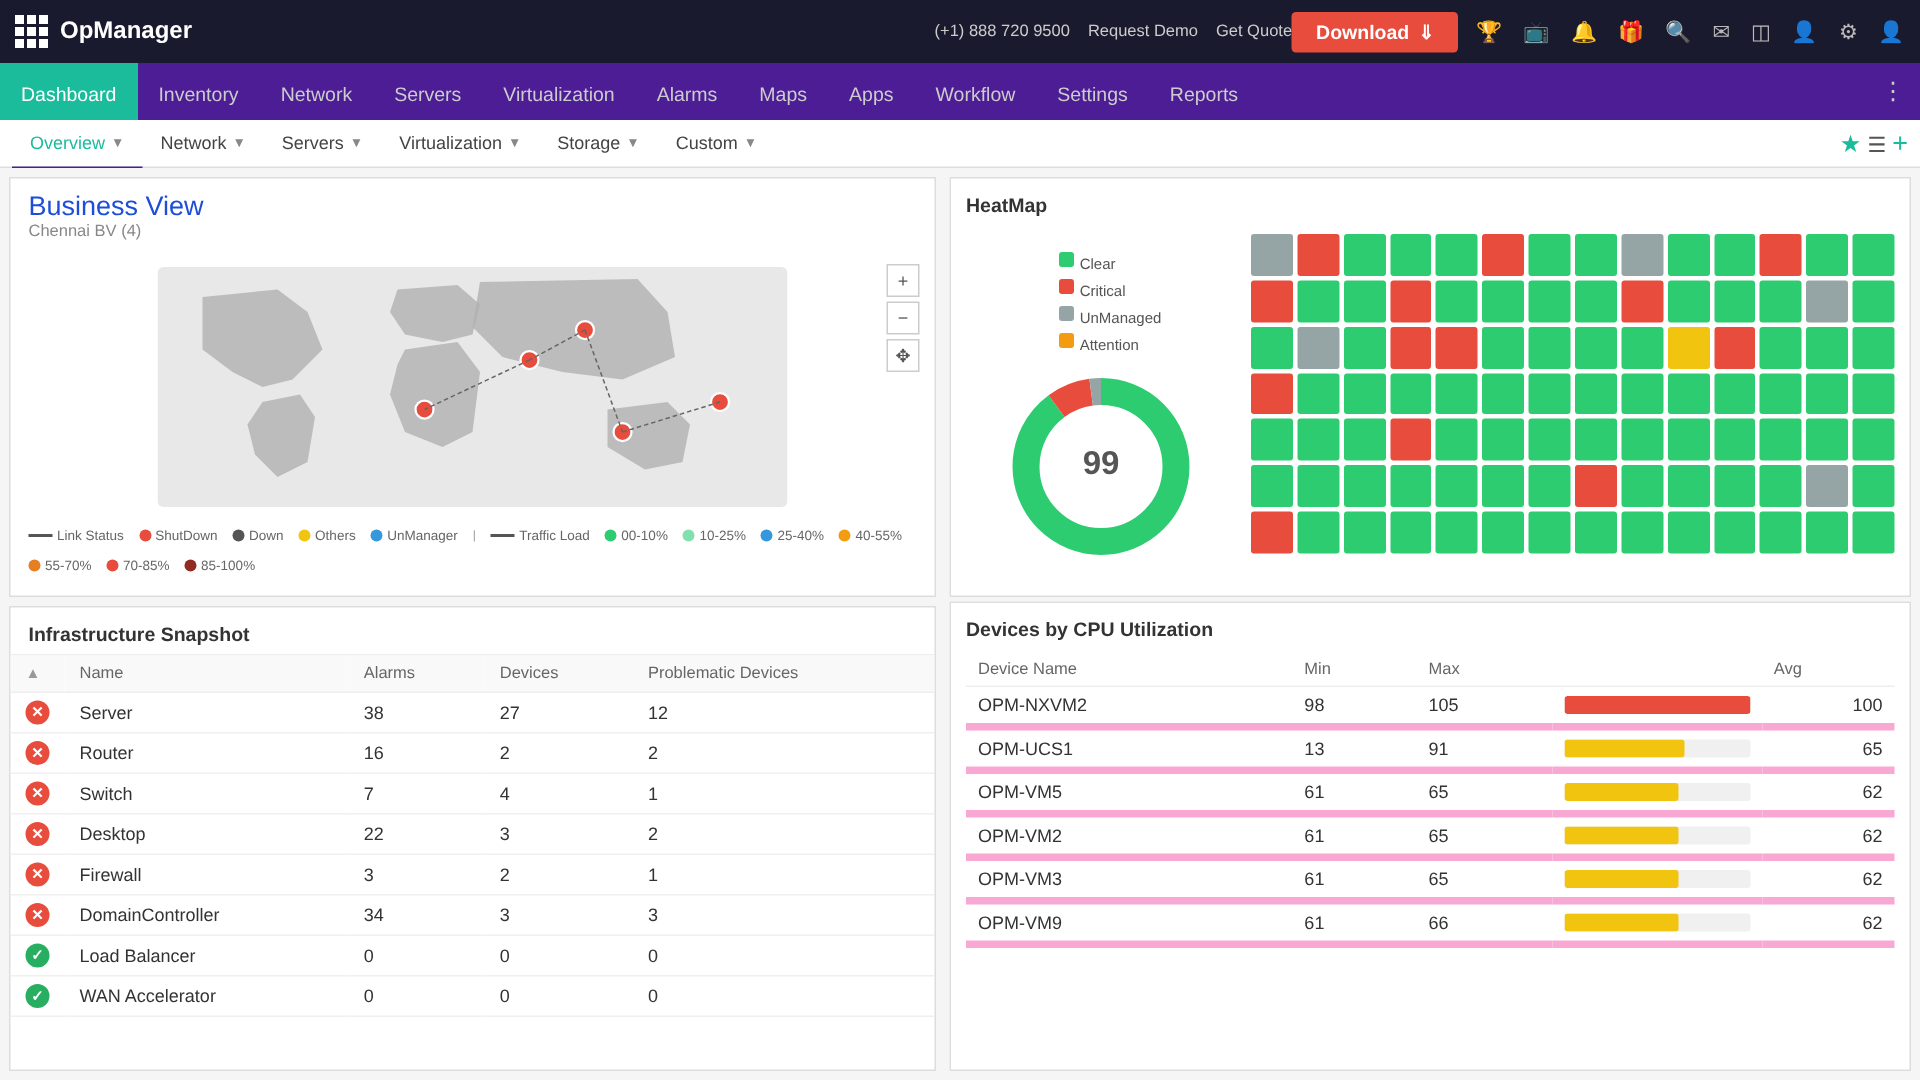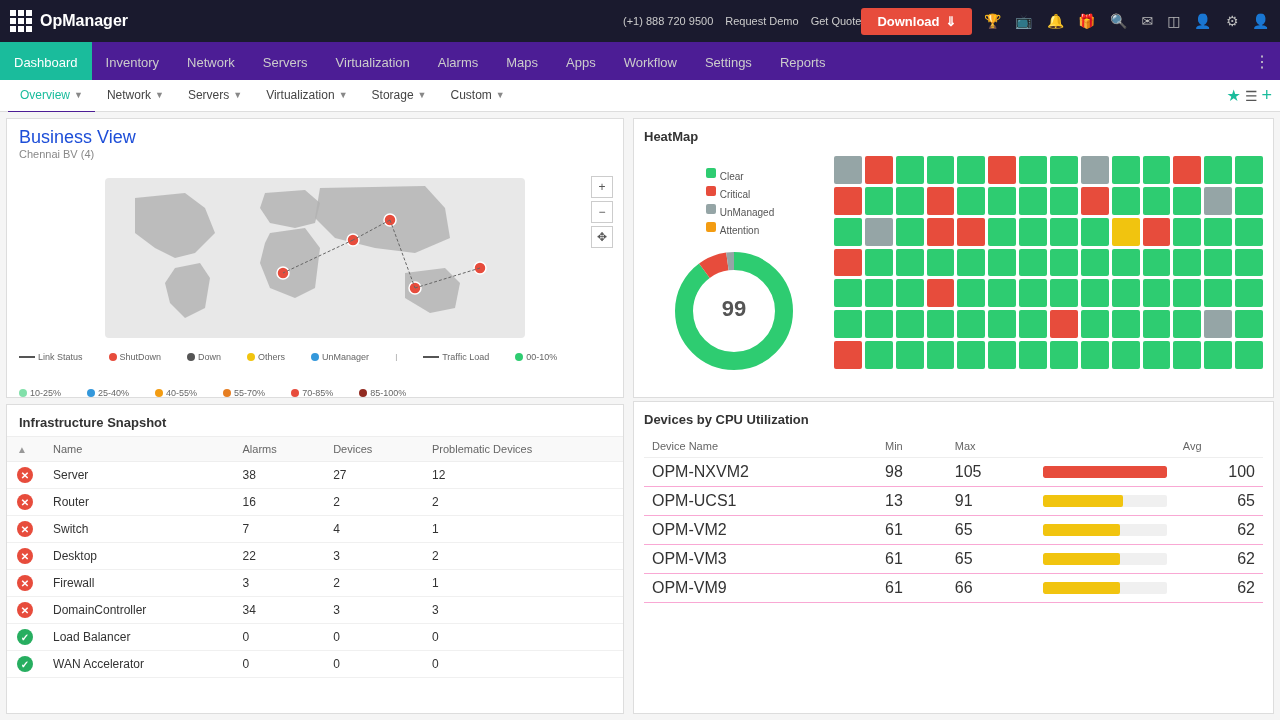--- a/index.html
+++ b/index.html
@@ -37,21 +37,21 @@
     
     .left-panel { width: 630px; background: #f5f5f5; display: flex; flex-direction: column; overflow: hidden; }
     .biz-view { background: white; margin: 6px; border: 1px solid #ddd; flex: 0 0 280px; position: relative; overflow: hidden; }
     .biz-view-header { padding: 8px 12px; }
     .biz-view-title { font-size: 18px; font-weight: normal; color: #1d4ed8; }
     .biz-view-subtitle { font-size: 11px; color: #888; }
     .map-area { display: flex; justify-content: center; align-items: center; height: 180px; position: relative; }
     .map-svg { width: 420px; height: 160px; }
     .map-controls { position: absolute; right: 10px; top: 8px; display: flex; flex-direction: column; gap: 3px; }
     .map-ctrl-btn { width: 22px; height: 22px; background: white; border: 1px solid #ccc; display: flex; align-items: center; justify-content: center; cursor: pointer; font-size: 12px; color: #555; }
-    .map-legend { padding: 4px 12px; font-size: 9px; color: #666; display: flex; gap: 26px; flex-wrap: wrap; }
+    .map-legend { padding: 4px 12px; font-size: 9px; color: #666; display: flex; gap: 10px; flex-wrap: wrap; }
     .legend-item { display: flex; align-items: center; gap: 3px; }
     .legend-dot { width: 8px; height: 8px; border-radius: 50%; }
     .legend-line { width: 16px; height: 2px; }
 
     
     .infra-snap { background: white; margin: 0 6px 6px 6px; border: 1px solid #ddd; flex: 1; overflow: auto; }
     .infra-header { padding: 10px 12px 6px; font-size: 13px; font-weight: bold; color: #333; border-bottom: 1px solid #eee; }
     .infra-table { width: 100%; border-collapse: collapse; }
     .infra-table th { background: #f9f9f9; padding: 6px 10px; text-align: left; font-size: 11px; color: #666; border-bottom: 1px solid #eee; font-weight: normal; }
     .infra-table td { padding: 5px 10px; border-bottom: 1px solid #f0f0f0; font-size: 12px; color: #333; }
@@ -69,21 +69,21 @@
     .donut-legend { font-size: 10px; color: #555; margin-bottom: 6px; line-height: 1.8; }
     .donut-legend-item { display: flex; gap: 4px; padding-left: 12px; }
     .donut-legend-color { width: 10px; height: 10px; border-radius: 2px; }
     .heatmap-grid { flex: 1; display: grid; grid-template-columns: repeat(14, 1fr); gap: 3px; align-content: start; }
     .hm-cell { width: 100%; aspect-ratio: 1; border-radius: 2px; }
 
     
     .cpu-section { background: white; margin: 0 6px 6px 3px; border: 1px solid #ddd; flex: 1; overflow: auto; padding: 10px; }
     .cpu-table { width: 100%; border-collapse: collapse; }
     .cpu-table th { text-align: left; padding: 5px 8px; font-size: 11px; color: #666; border-bottom: 1px solid #eee; font-weight: normal; }
-    .cpu-table td { padding: 5px 8px; border-bottom: 1px solid #f9a8d4; font-size: 16px; color: #333; }
+    .cpu-table td { padding: 5px 8px; border-bottom: 5px solid #f9a8d4; font-size: 12px; color: #333; }
     .bar-cell { width: 140px; }
     .cpu-bar-wrap { display: flex; align-items: center; gap: 6px; }
     .cpu-bar-bg { flex: 1; height: 12px; background: #f0f0f0; border-radius: 2px; overflow: hidden; }
     .cpu-bar-fill { height: 100%; border-radius: 2px; }
     .bar-val { font-size: 11px; color: #555; min-width: 28px; text-align: right; }
 
     
     ::-webkit-scrollbar { width: 5px; }
     ::-webkit-scrollbar-track { background: #f1f1f1; }
     ::-webkit-scrollbar-thumb { background: #ccc; border-radius: 3px; }
@@ -549,20 +549,33 @@
     <td class="bar-cell">
       <div class="cpu-bar-wrap">
         <div class="cpu-bar-bg">
           <div class="cpu-bar-fill" style="width:65%;background:#f1c40f;"></div>
         </div>
       </div>
     </td>
     <td class="bar-val">65</td>
   </tr>
             <tr>
+    <td>OPM-VM5</td>
+    <td>61</td>
+    <td>65</td>
+    <td class="bar-cell">
+      <div class="cpu-bar-wrap">
+        <div class="cpu-bar-bg">
+          <div class="cpu-bar-fill" style="width:62%;background:#f1c40f;"></div>
+        </div>
+      </div>
+    </td>
+    <td class="bar-val">62</td>
+  </tr>
+            <tr>
     <td>OPM-VM2</td>
     <td>61</td>
     <td>65</td>
     <td class="bar-cell">
       <div class="cpu-bar-wrap">
         <div class="cpu-bar-bg">
           <div class="cpu-bar-fill" style="width:62%;background:#f1c40f;"></div>
         </div>
       </div>
     </td>

